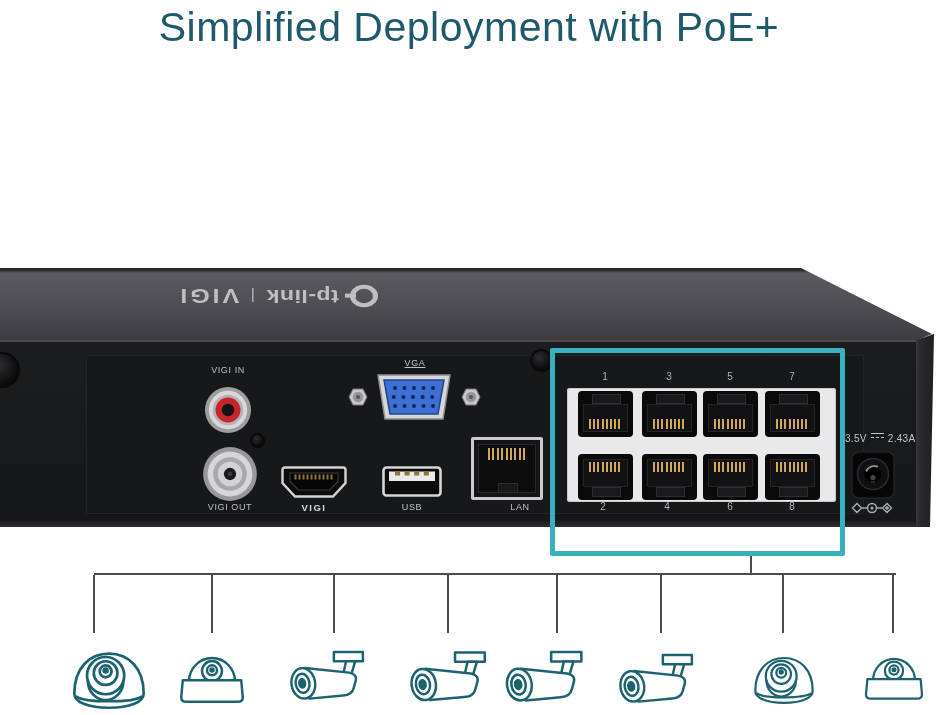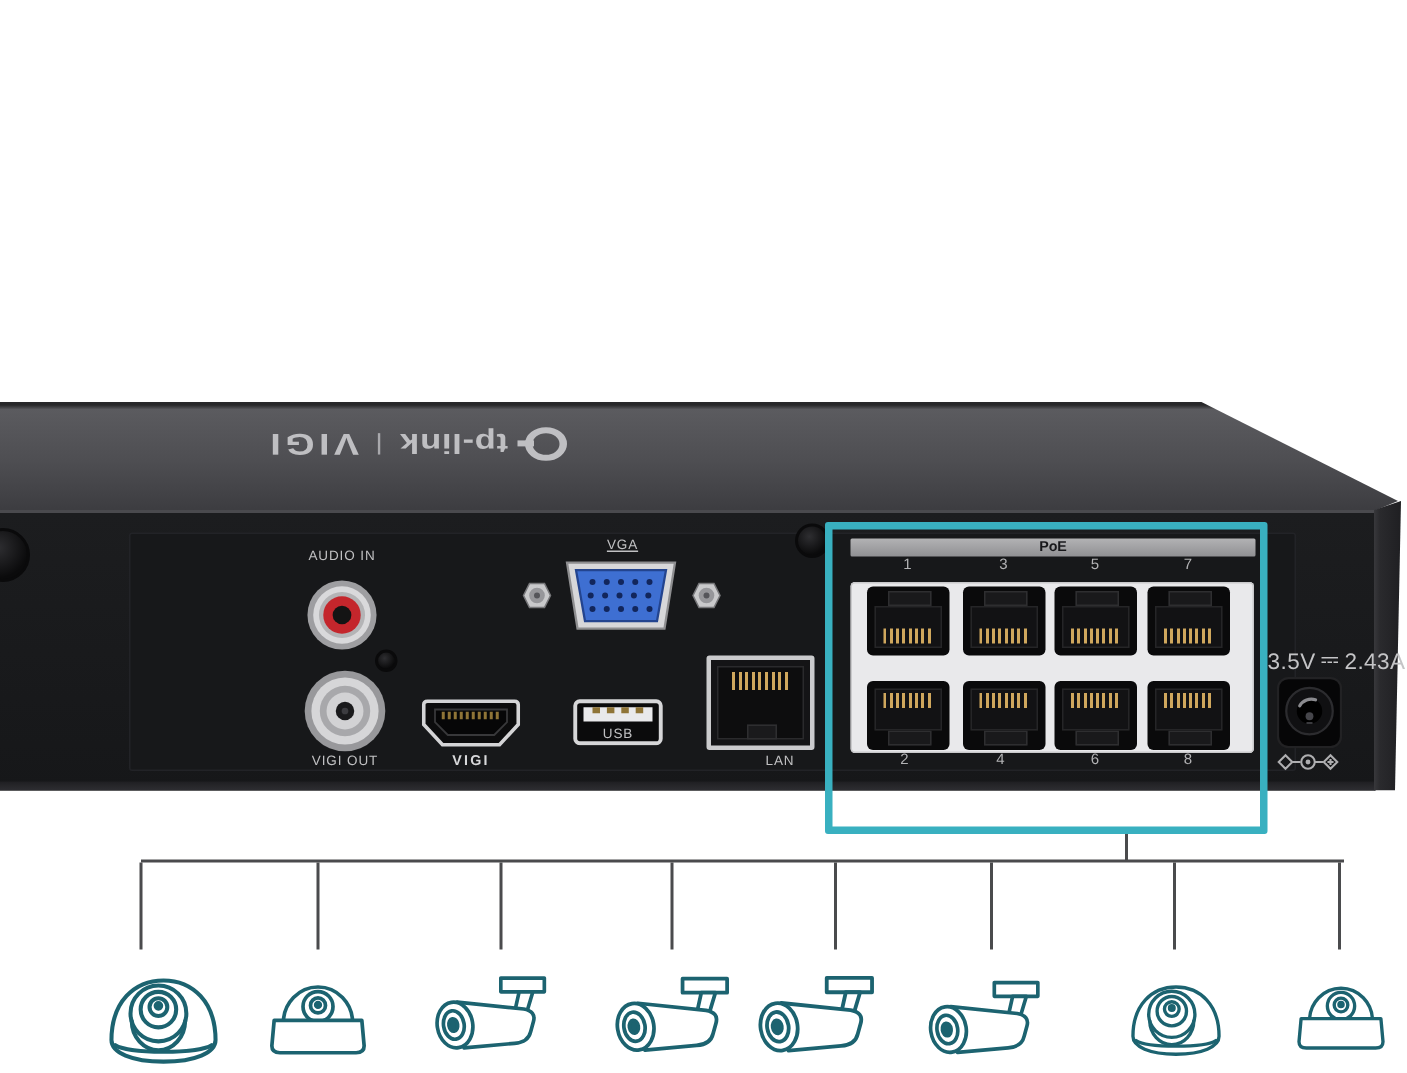--- a/index.html
+++ b/index.html
@@ -60,22 +60,22 @@
   .lan .inner{position:absolute;inset:4px;background:#0d0d0e;border:1px solid #2a2a2c;}
   .lan .pins{position:absolute;left:14px;right:14px;top:8px;height:12px;
     background:repeating-linear-gradient(90deg,#cfa75d 0 2px,rgba(0,0,0,0) 2px 4.4px);}
   .lan .tab{position:absolute;bottom:4px;left:24px;width:18px;height:8px;background:#1a1a1c;border:1px solid #2e2e30;}
 
   
   .screw{position:absolute;border-radius:50%;background:radial-gradient(circle at 40% 35%,#2e2e31,#0b0b0c 70%);
     border:2px solid #0a0a0b;box-sizing:border-box;}
 
   
-  .rating{position:absolute;left:845px;top:433px;width:92px;display:flex;align-items:center;gap:4px;
-    color:#c4c4c6;font-size:15px;letter-spacing:.3px;}
+  .rating{position:absolute;left:845px;top:433px;width:92px;display:flex;align-items:flex-start;gap:4px;
+    color:#c4c4c6;font-size:10px;letter-spacing:.3px;}
   .dc-sym{display:inline-block;width:13px;height:7px;border-top:1.6px solid #c4c4c6;position:relative;}
   .dc-sym::after{content:"";position:absolute;top:2.6px;left:0;right:0;border-top:1.6px dashed #c4c4c6;}
 
   
   .hl-box{position:absolute;left:550px;top:348px;width:295px;height:208px;border:5px solid #39b0c0;
     border-radius:2px;box-sizing:border-box;z-index:6;}
   .tline{position:absolute;background:#4a4b4d;z-index:2;}
 
   .cam{position:absolute;z-index:2;}
 </style>
@@ -112,38 +112,39 @@
         <ellipse cx="24" cy="46" rx="15.5" ry="20" transform="rotate(-9 24 46)"></ellipse>
         <ellipse cx="23" cy="46" rx="9" ry="12.5" transform="rotate(-9 23 46)"></ellipse>
         <ellipse cx="22.5" cy="46" rx="3.8" ry="5.5" transform="rotate(-9 22.5 46)" fill="#1c6370"></ellipse>
       </g>
     </symbol>
   </defs>
 </svg>
 
 <div class="stage">
 
+  <h1 class="title">Simplified Deployment with PoE+</h1>
 
   <div class="top-panel"></div>
   <div class="front"></div>
   <div class="side"></div>
   <div class="recess"></div>
 
   <div class="logo">
     <span class="ring"></span>
     <span class="brand">tp-link</span>
     <span class="divider">|</span>
     <span class="product">VIGI</span>
   </div>
 
   <div class="screw" style="left:-16px;top:352px;width:36px;height:36px;"></div>
   <div class="screw" style="left:250px;top:433px;width:15px;height:15px;"></div>
   <div class="screw" style="left:530px;top:349px;width:23px;height:23px;"></div>
 
-  <div class="plabel" style="left:186px;top:365px;width:84px;">AUDIO IN</div>
+  <div class="plabel" style="left:186px;top:365px;width:84px;">VIGI IN</div>
   <svg class="abs" style="left:204px;top:386px" width="48" height="48" viewBox="0 0 50 50">
     <circle cx="25" cy="25" r="24" fill="#9e9ea1"></circle>
       <circle cx="25" cy="25" r="20" fill="#d9d9db"></circle>
     <circle cx="25" cy="25" r="16" fill="#b4b4b6"></circle>
       <circle cx="25" cy="25" r="13" fill="#c4262c"></circle>
     <circle cx="25" cy="25" r="6.5" fill="#141414"></circle>
   </svg>
 
   <svg class="abs" style="left:202px;top:446px" width="56" height="56" viewBox="0 0 50 50">
     <circle cx="25" cy="25" r="24" fill="#98989b"></circle>
@@ -209,30 +210,29 @@
   <svg class="abs" style="left:382px;top:466px" width="60" height="31" viewBox="0 0 60 31">
     <rect x="1.5" y="1.5" width="57" height="28" rx="3" fill="#0b0b0c" stroke="#d6d6d8" stroke-width="2.6"></rect>
     <rect x="7" y="5.5" width="46" height="9.5" fill="#e9e9eb"></rect>
     <g fill="#8f7437">
         <rect x="13" y="5.5" width="5" height="4"></rect>
         <rect x="22.6" y="5.5" width="5" height="4"></rect>
         <rect x="32.2" y="5.5" width="5" height="4"></rect>
         <rect x="41.8" y="5.5" width="5" height="4"></rect>
       </g>
   </svg>
-  <div class="plabel" style="left:382px;top:484px;width:60px;">USB</div>
+  <div class="plabel" style="left:382px;top:502px;width:60px;">USB</div>
 
   <div class="lan">
     <i class="inner"></i>
       <i class="pins"></i>
       <i class="tab"></i>
   </div>
   <div class="plabel" style="left:490px;top:502px;width:60px;">LAN</div>
 
-  <div class="poebar">PoE</div>
   <div class="poeblock"></div>
 
   <div class="pnum" style="left:591px;top:371px;">1</div>
   <div class="pnum" style="left:655px;top:371px;">3</div>
   <div class="pnum" style="left:716px;top:371px;">5</div>
   <div class="pnum" style="left:778px;top:371px;">7</div>
 
   <div class="rj45" style="left:578px;top:391px;">
       <i class="tab"></i>
       <i class="cav"></i>

